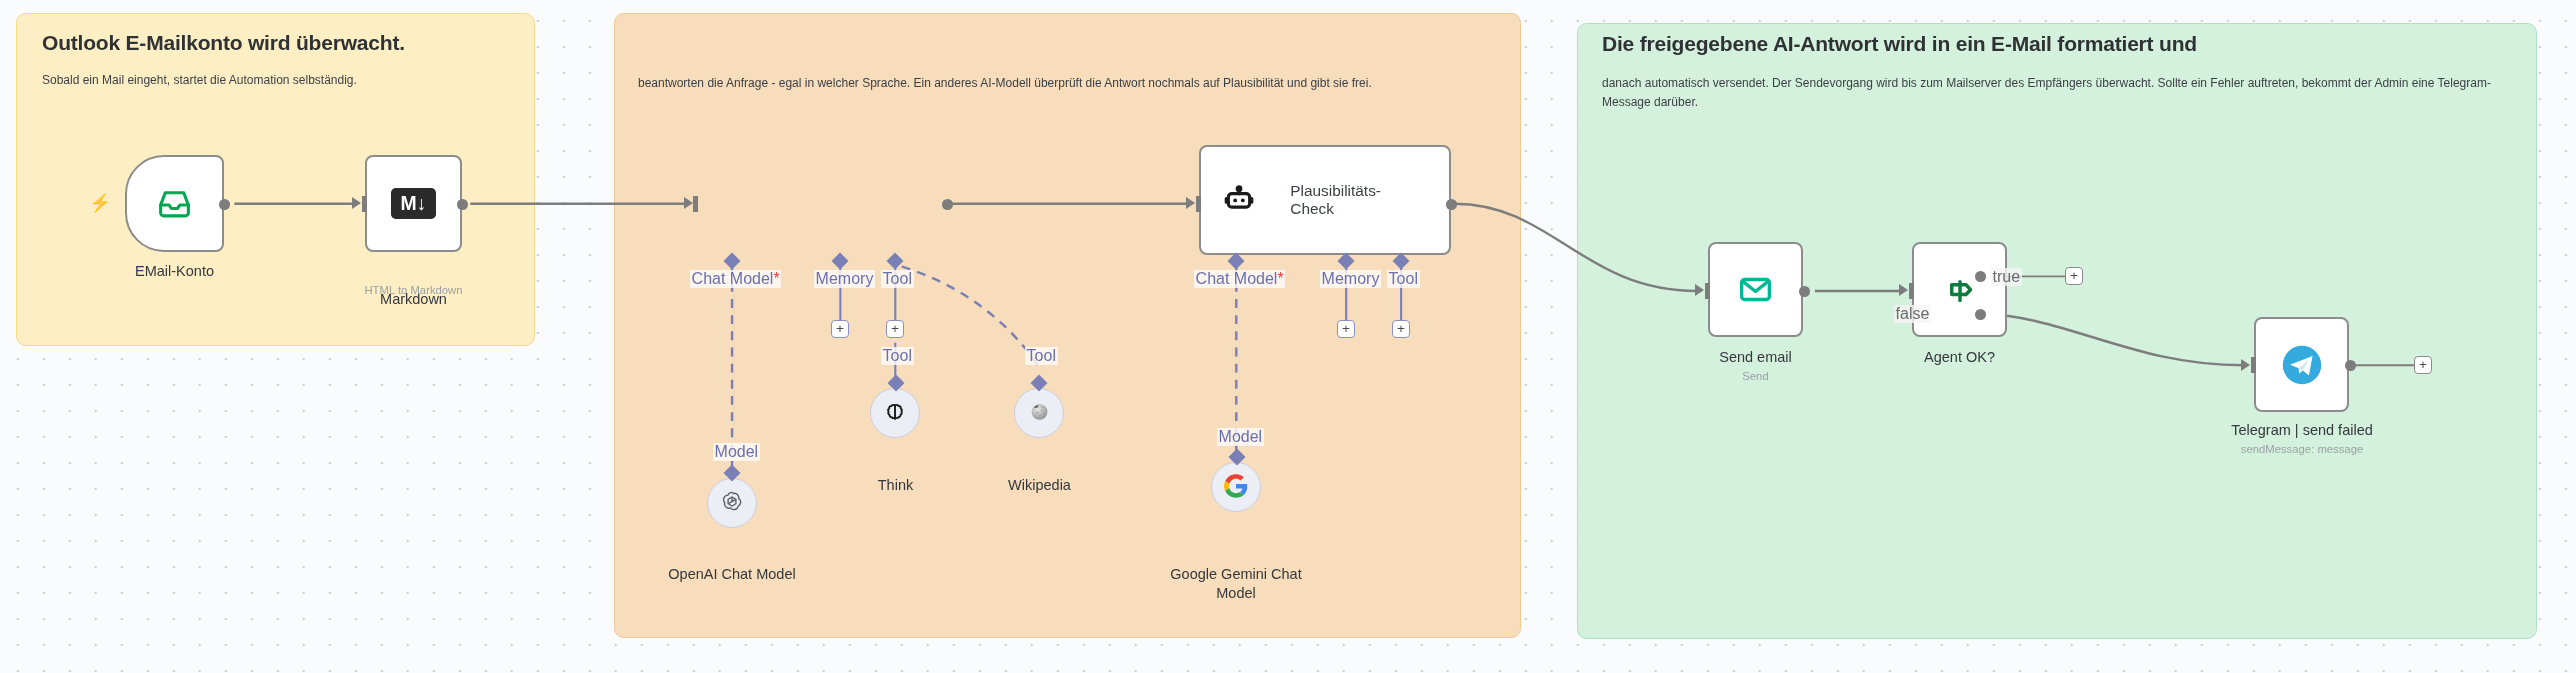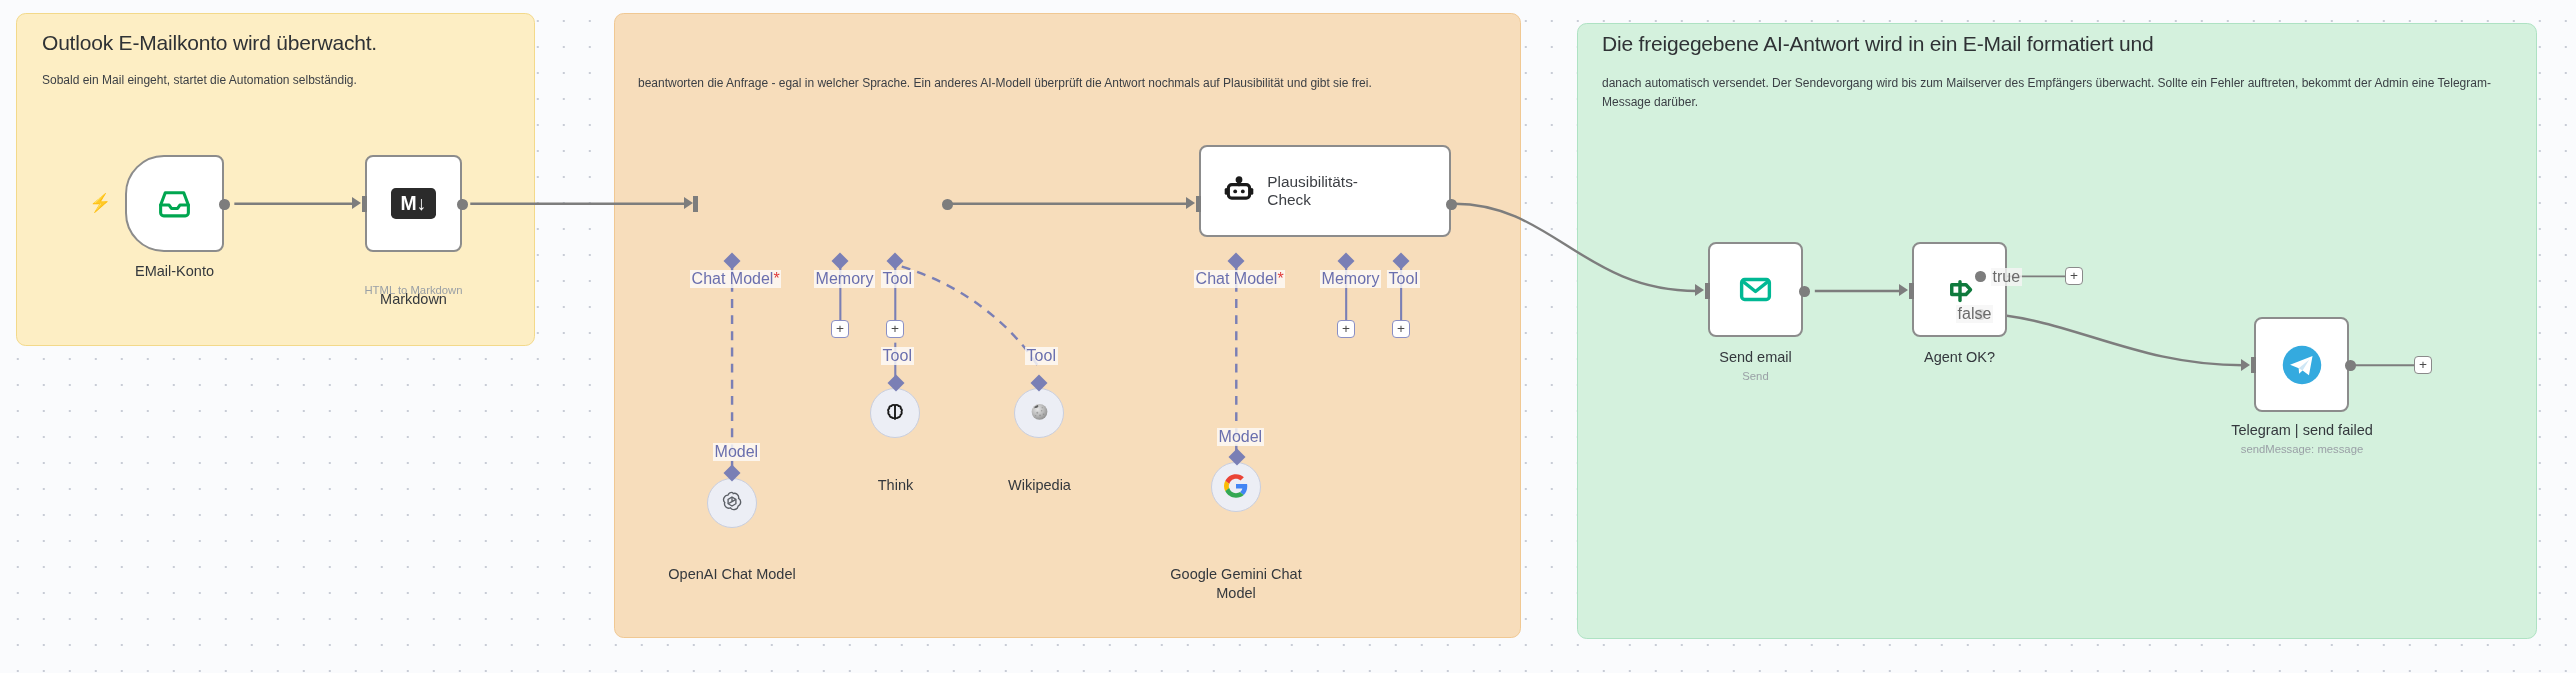--- a/index.html
+++ b/index.html
@@ -17,21 +17,21 @@
     background-size:26px 26px;
     background-position:4.8px 8px;
   }
   .group{
     position:absolute;
     border-radius:9.7px;
     box-sizing:border-box;
   }
   .group-title{
     position:absolute;
-    font-weight:normal;
+    font-weight:bold;
     color:#2f3235;
     white-space:nowrap;
     letter-spacing:-0.2px;
   }
   .group-desc{
     position:absolute;
     color:#3b3f45;
     line-height:1.55;
   }
   
@@ -226,21 +226,21 @@
   <div class="conn-label" style="left:690px;top:270px;">
     <span>Chat Model</span><span class="req">*</span>
   </div>
   <div class="conn-label" style="left:814px;top:270px;">Memory</div>
   <div class="conn-label" style="left:881px;top:270px;">Tool</div>
   <div class="plusbox lav" style="left:831px;top:320px;">+</div>
   <div class="plusbox lav" style="left:886px;top:320px;">+</div>
 
   <div class="arrowhead" style="left:1186px;top:197px;"></div>
   <div class="inport" style="left:1196px;top:196px;"></div>
-  <div class="node wide" style="left:1199px;top:145px;width:252px;height:92px;padding-left:21px;">
+  <div class="node wide" style="left:1199px;top:145px;width:252px;height:110px;padding-left:21px;gap:23px;">
     <span class="nicon">
       <svg width="34" height="34" viewBox="0 0 24 24" fill="none" stroke="#1a1a1a" stroke-width="2.2" stroke-linecap="round" stroke-linejoin="round">
         <path d="M12 5 V7.5"></path>
           <circle cx="12" cy="4" r="1.3" fill="#1a1a1a"></circle>
         <rect x="4.5" y="7.5" width="15" height="9.5" rx="2.4"></rect>
         <circle cx="9.3" cy="12.3" r="1.35" fill="#1a1a1a" stroke="none"></circle>
         <circle cx="14.7" cy="12.3" r="1.35" fill="#1a1a1a" stroke="none"></circle>
         <path d="M3 11 V13.5"></path>
           <path d="M21 11 V13.5"></path>
       </svg>
@@ -350,21 +350,21 @@
     <span class="nicon">
       <svg width="36" height="36" viewBox="0 0 24 24" fill="none" stroke="#0f7a3d" stroke-width="2.3" stroke-linecap="round" stroke-linejoin="round">
         <path d="M12 6.5 V19"></path>
         <path d="M6.5 8.5 H16 L19 11.8 L16 15 H6.5 Z"></path>
       </svg>
     </span>
   </div>
   <div class="port" style="left:1975px;top:271px;"></div>
   <div class="port" style="left:1975px;top:309px;"></div>
   <div class="io-label" style="left:1991px;top:268px;">true</div>
-  <div class="io-label" style="left:1956px;top:305px;">false</div>
+  <div class="io-label" style="left:1894px;top:305px;">false</div>
   <div class="plusbox" style="left:2065px;top:267px;">+</div>
   <div class="node-label" style="left:1903px;top:349px;width:113px;">Agent OK?</div>
 
   <div class="arrowhead" style="left:2241px;top:359px;"></div>
   <div class="inport" style="left:2251px;top:357px;"></div>
   <div class="node" style="left:2254px;top:317px;width:95px;height:95px;justify-content:center;">
     <span class="nicon">
       <svg width="44" height="44" viewBox="0 0 48 48">
         <circle cx="24" cy="24" r="21" fill="#34aadf"></circle>
         <path d="M11 23.8 L35.5 14.3 L31.6 35.2 L24.6 29.9 L20.8 33.6 L20.4 27.5 Z" fill="#ffffff"></path>

